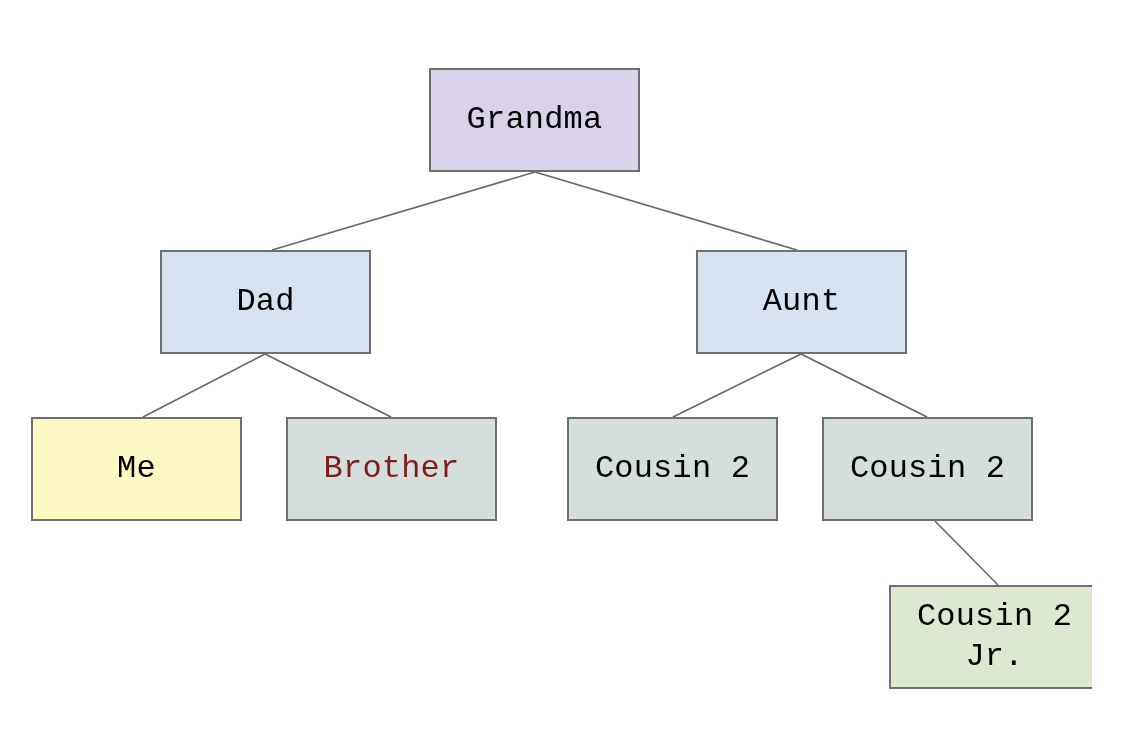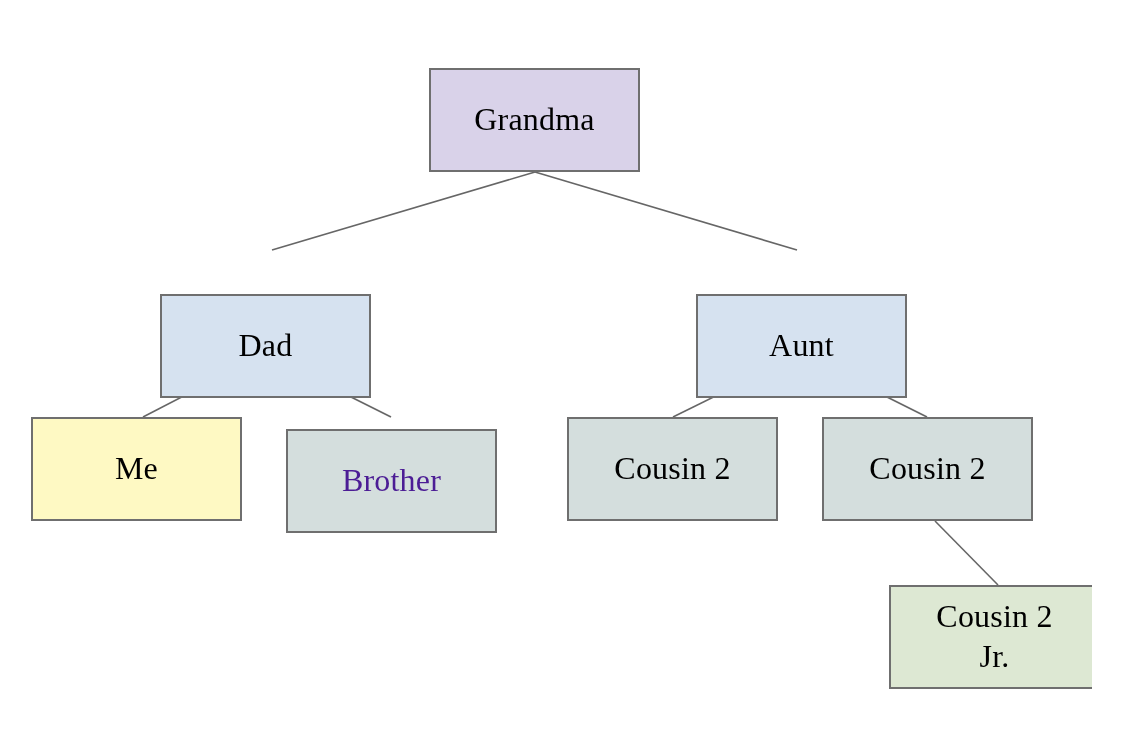--- a/index.html
+++ b/index.html
@@ -6,21 +6,21 @@
     margin: 0;
     padding: 0;
     background: #ffffff;
   }
   #canvas {
     position: relative;
     width: 1092px;
     height: 740px;
     background: #ffffff;
     overflow: hidden;
-    font-family: Liberation Serif, serif;
+    font-family: Liberation Mono, monospace;
   }
   #edges {
     position: absolute;
     left: 0;
     top: 0;
     width: 1128px;
     height: 740px;
     pointer-events: none;
   }
   .node {
@@ -34,21 +34,21 @@
     color: #000000;
     font-size: 32px;
     line-height: 1.24;
     letter-spacing: 0.2px;
     white-space: pre-line;
     padding: 0 6px;
   }
   
   .lvl-grandma { background: #d9d2e9; }
   
-  .lvl-parent  { background: #d6e2f0; margin-top: 44px; }
+  .lvl-parent  { background: #d6e2f0; }
   
   .lvl-child   { background: #d4dedd; }
   
   .lvl-grand   { background: #dde8d3; }
 </style>
 </head>
 <body>
 
 <div id="canvas">
 
@@ -60,20 +60,20 @@
       <line x1="801" y1="354" x2="673" y2="417" stroke="#666666" stroke-width="1.6"></line>
       <line x1="801" y1="354" x2="927" y2="417" stroke="#666666" stroke-width="1.6"></line>
       <line x1="935" y1="521" x2="998" y2="585" stroke="#666666" stroke-width="1.6"></line>
     </svg>
 
   <div id="node-layer">
       <div class="node lvl-grandma" style="left: 429px; top: 68px; width: 211px; height: 104px; background: rgb(217, 210, 233); border-color: rgb(111, 111, 111); color: rgb(0, 0, 0);">Grandma</div>
       <div class="node lvl-parent" style="left: 160px; top: 250px; width: 211px; height: 104px; background: rgb(214, 226, 240); border-color: rgb(111, 111, 111); color: rgb(0, 0, 0);">Dad</div>
       <div class="node lvl-parent" style="left: 696px; top: 250px; width: 211px; height: 104px; background: rgb(214, 226, 240); border-color: rgb(111, 111, 111); color: rgb(0, 0, 0);">Aunt</div>
       <div class="node lvl-child" style="left: 31px; top: 417px; width: 211px; height: 104px; background: #fef9c3; border-color: rgb(111, 111, 111); color: rgb(0, 0, 0);">Me</div>
-      <div class="node lvl-child" style="left: 286px; top: 417px; width: 211px; height: 104px; background: rgb(212, 222, 221); border-color: rgb(111, 111, 111); color: #4c1d95; margin-top: 12px;">Brother</div>
+      <div class="node lvl-child" style="left: 286px; top: 417px; width: 211px; height: 104px; background: rgb(212, 222, 221); border-color: rgb(111, 111, 111); color: #7f1d1d;">Brother</div>
       <div class="node lvl-child" style="left: 567px; top: 417px; width: 211px; height: 104px; background: rgb(212, 222, 221); border-color: rgb(111, 111, 111); color: rgb(0, 0, 0);">Cousin 2</div>
       <div class="node lvl-child" style="left: 822px; top: 417px; width: 211px; height: 104px; background: rgb(212, 222, 221); border-color: rgb(111, 111, 111); color: rgb(0, 0, 0);">Cousin 2</div>
       <div class="node lvl-grand" style="left: 889px; top: 585px; width: 211px; height: 104px; background: rgb(221, 232, 211); border-color: rgb(111, 111, 111); color: rgb(0, 0, 0);">Cousin 2
 Jr.</div>
     </div>
 
 </div>
 
 </body></html>

